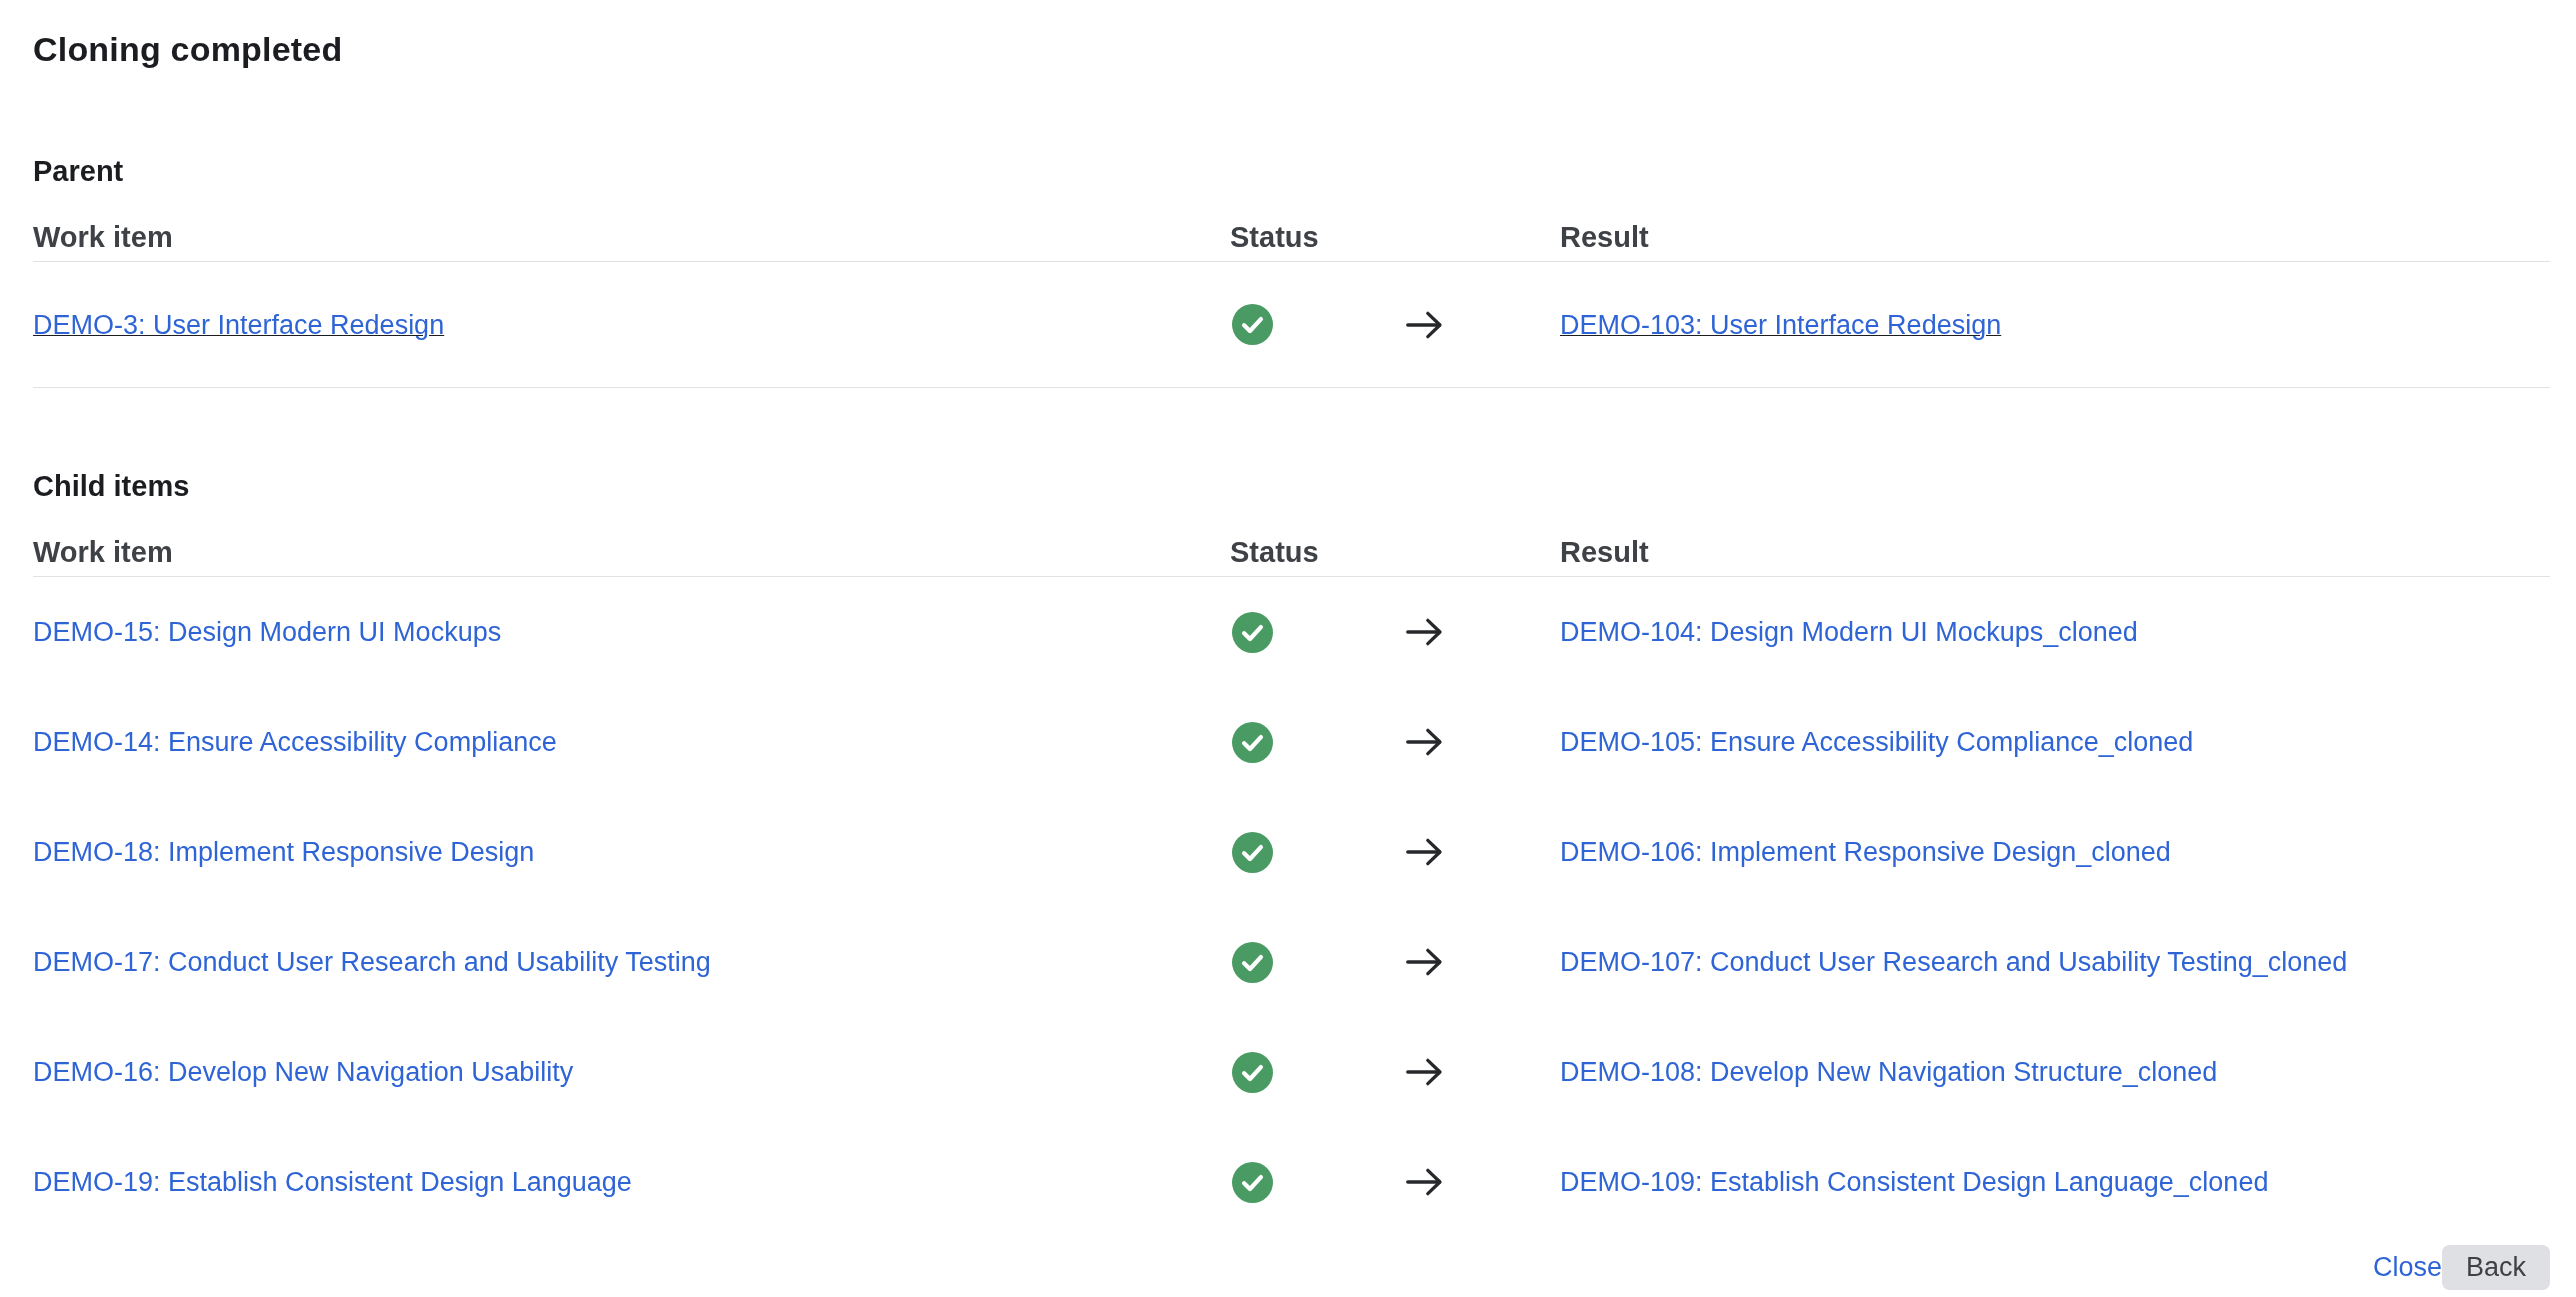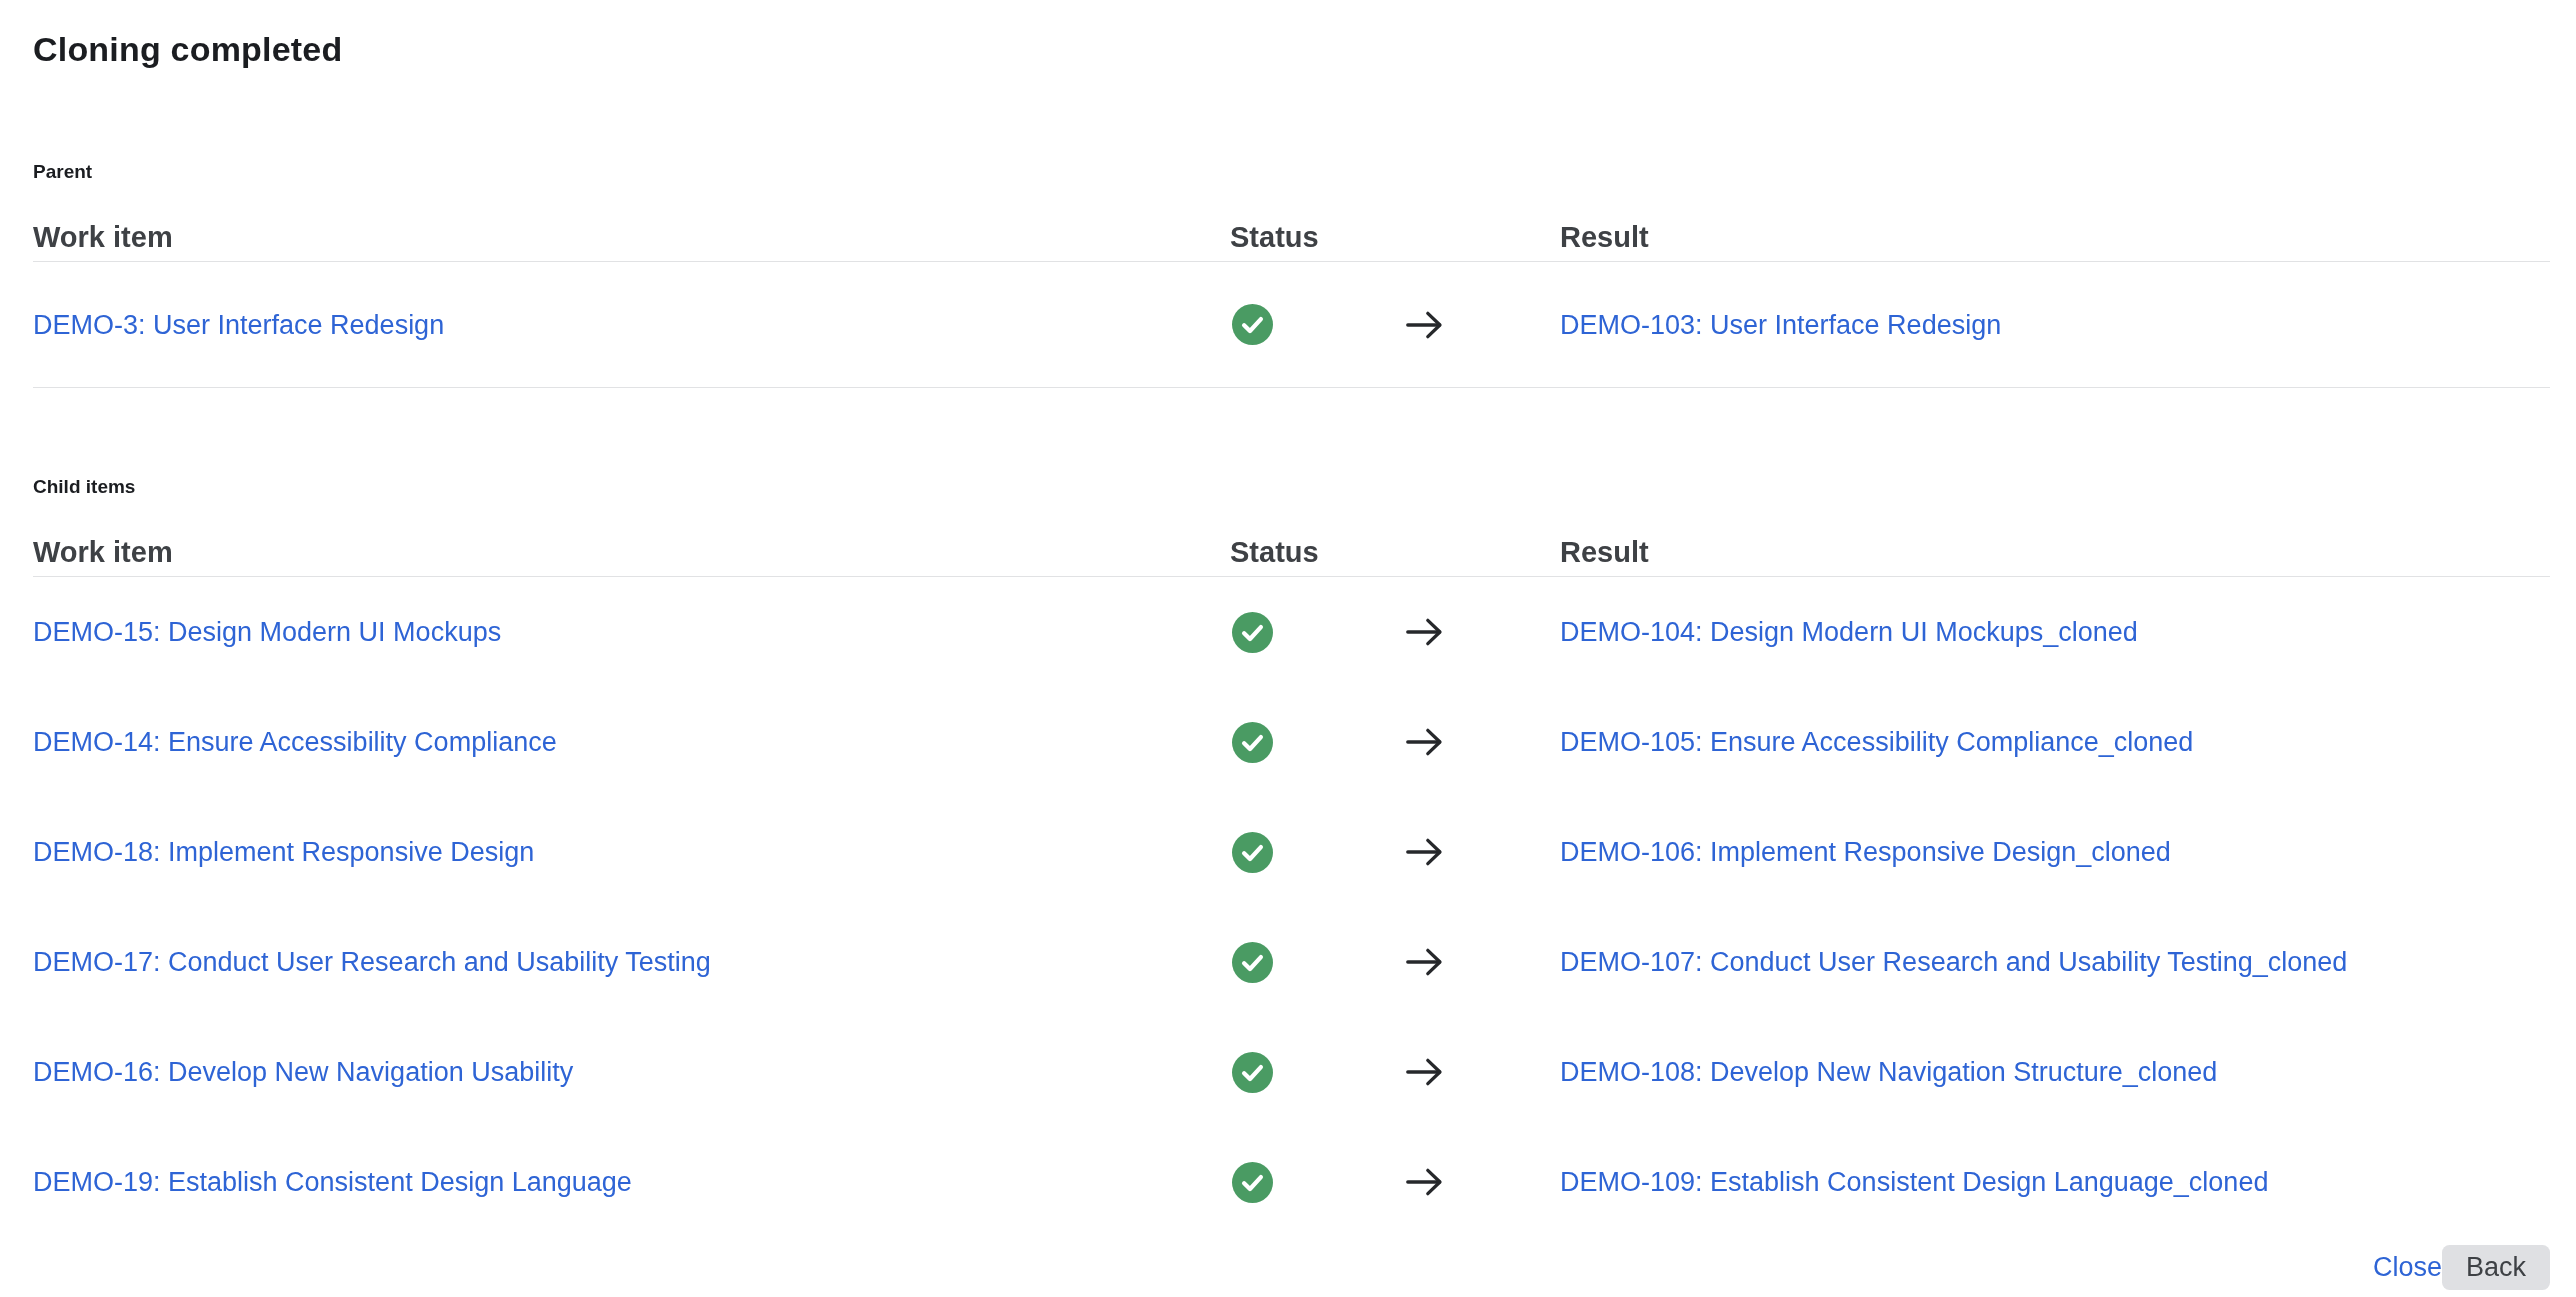--- a/index.html
+++ b/index.html
@@ -12,40 +12,40 @@
   .page { padding: 0 26px 0 33px; box-sizing: border-box; width: 2576px; height: 1297px; }
 
   .page-title {
     margin: 26px 0 11px 0;
     font-size: 34px; line-height: 47px; font-weight: 700;
     color: #1b1d21; letter-spacing: 0.2px;
   }
 
   .section { margin-top: 78px; }
   .section-heading {
-    margin: 0; font-size: 19px; line-height: 41px; font-weight: 700; color: #1b1d21;
+    margin: 0; font-size: 29px; line-height: 41px; font-weight: 700; color: #1b1d21;
   }
 
   .grid-row {
     display: grid;
     grid-template-columns: 1197px 330px 1fr;
     align-items: center;
   }
 
   .thead {
     margin-top: 32px;
     padding-bottom: 11.2px;
     border-bottom: 1.9px solid #e1e2e4;
   }
   .th {
     font-size: 29px; line-height: 26px; font-weight: 700; color: #3e4145;
   }
 
   .row { height: 125px; }
-  .row.bordered { border-bottom: 1.9px solid #e1e2e4; }
+  .row.bordered { border-bottom: 1.9px solid #e1e2e4; text-decoration: underline; }
   .child-row { height: 110px; }
 
   a.item-link {
     color: #2e64d5; text-decoration: none; font-size: 27px; line-height: 34px;
     cursor: pointer;
   }
 
   .status-cell { display: flex; align-items: center; }
   .check-badge { width: 41px; height: 41px; margin-left: 1.9px; flex: 0 0 auto; }
   .arrow-glyph { width: 41px; height: 32px; margin-left: 132px; flex: 0 0 auto; }

